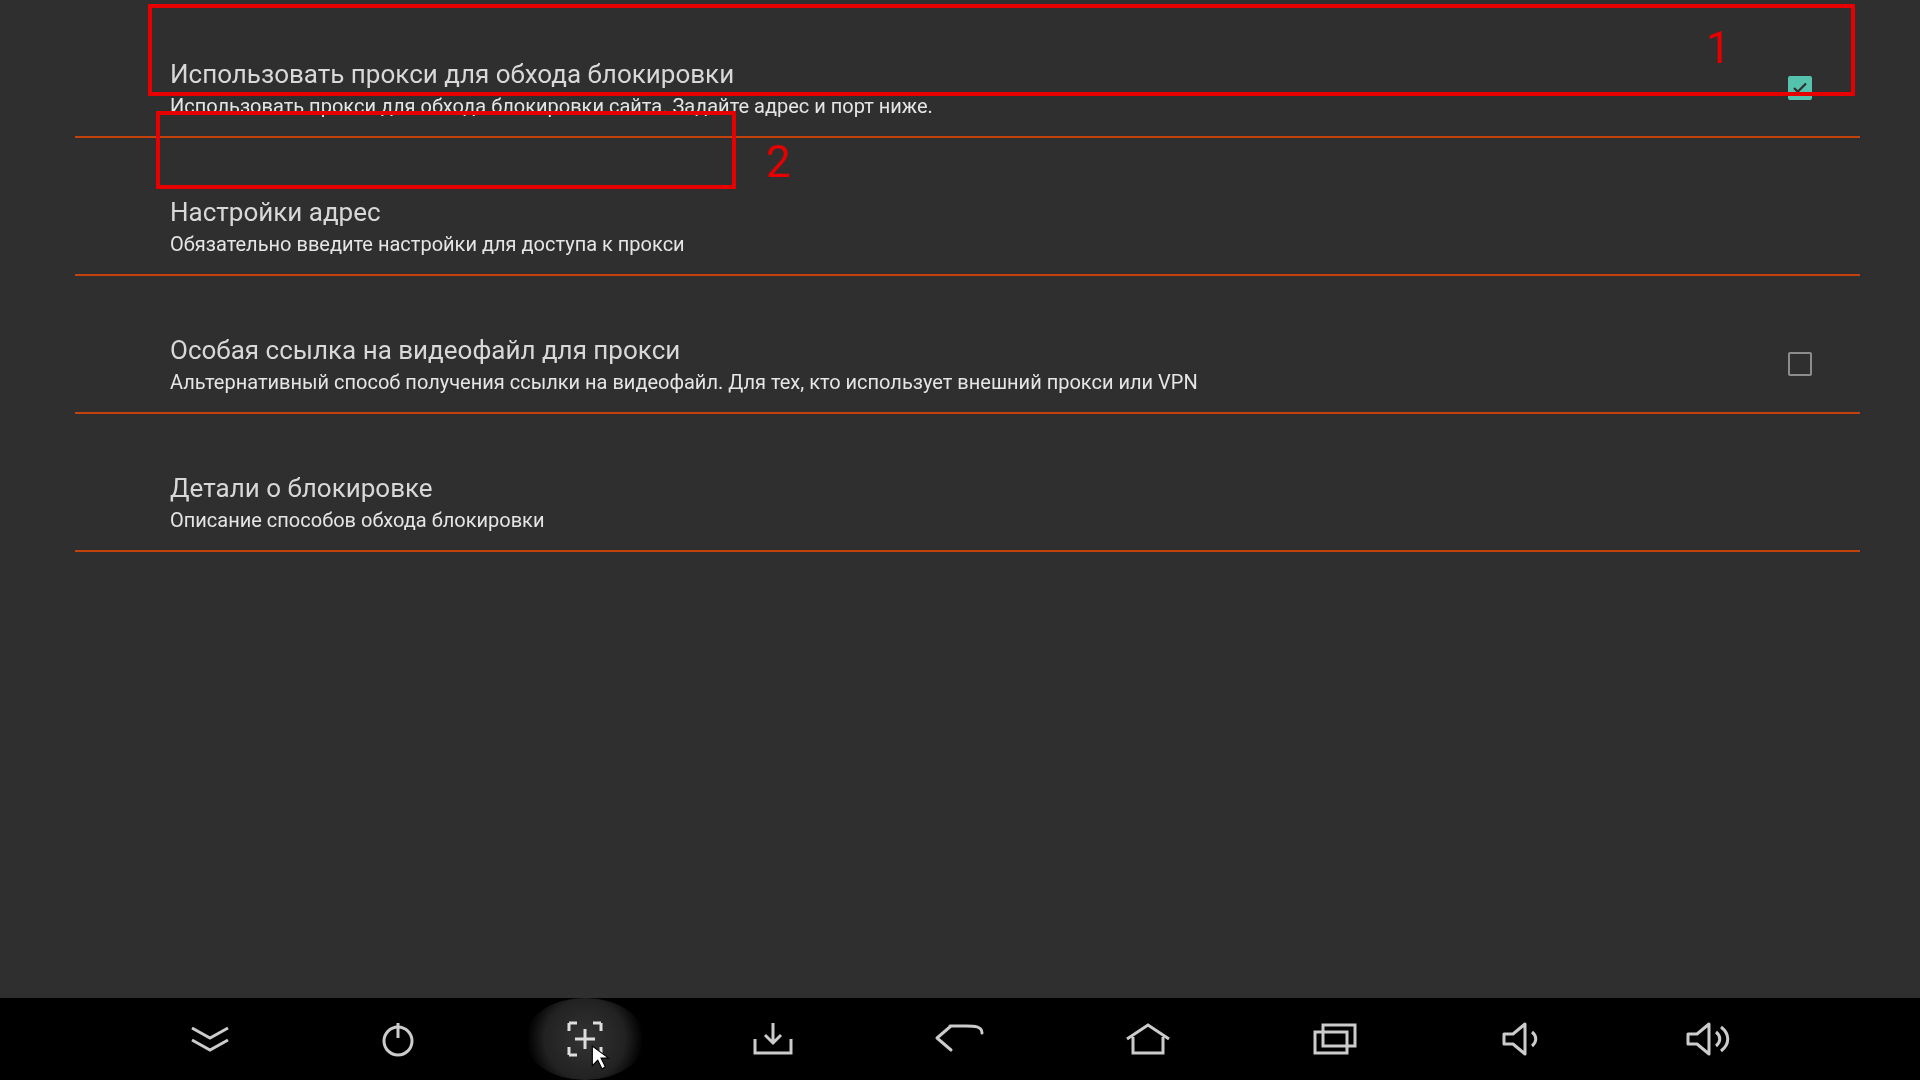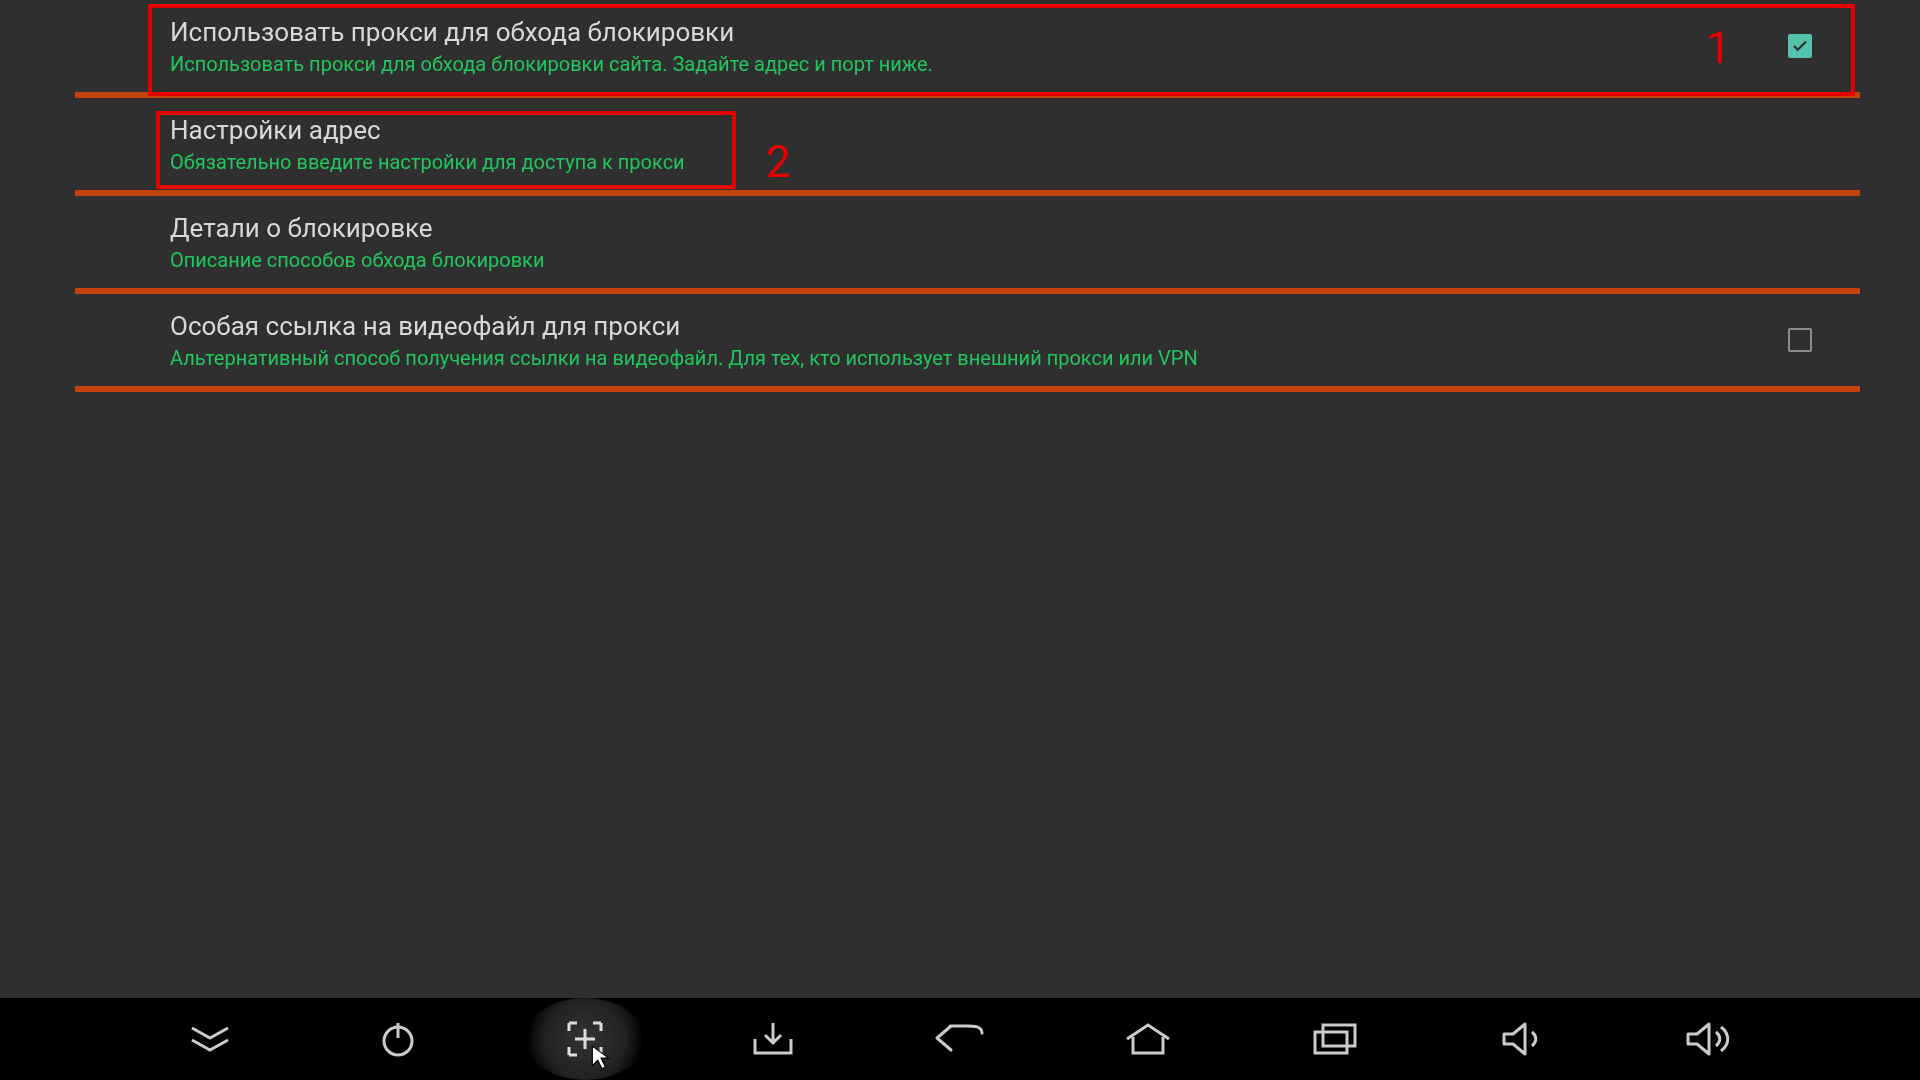--- a/index.html
+++ b/index.html
@@ -12,43 +12,44 @@
       color: #dcdcdc;
     }
     .settings-list {
       position: absolute;
       left: 75px;
       right: 60px;
       top: 0;
     }
     .setting-row {
       position: relative;
-      border-bottom: 6px solid #c2410c;
+      border-bottom: 2px solid #c2410c;
       min-height: 98px;
       display: flex;
       align-items: center;
+      margin-top: 40px;
     }
     .setting-texts {
       position: absolute;
       left: 95px;
       right: 140px;
       top: 50%;
       transform: translateY(-50%);
     }
     .setting-title {
       font-size: 26px;
       font-weight: 400;
       color: #d8d8d8;
       line-height: 1.25;
       margin-bottom: 2px;
     }
     .setting-subtitle {
       font-size: 20px;
       font-weight: 400;
-      color: #22c55e;
+      color: #e5e5e5;
       line-height: 1.3;
     }
     .checkbox {
       position: absolute;
       right: 48px;
       top: 50%;
       transform: translateY(-50%);
       width: 24px;
       height: 24px;
       border: 2px solid #8c8c8c;
@@ -131,32 +132,32 @@
 
   <div class="setting-row">
     <div class="setting-texts">
       <div class="setting-title">Настройки адрес</div>
       <div class="setting-subtitle">Обязательно введите настройки для доступа к прокси</div>
     </div>
   </div>
 
   <div class="setting-row">
     <div class="setting-texts">
+      <div class="setting-title">Особая ссылка на видеофайл для прокси</div>
+      <div class="setting-subtitle">Альтернативный способ получения ссылки на видеофайл. Для тех, кто использует внешний прокси или VPN</div>
+    </div>
+    <div class="checkbox">
+      
+    </div>
+  </div>
+
+  <div class="setting-row">
+    <div class="setting-texts">
       <div class="setting-title">Детали о блокировке</div>
       <div class="setting-subtitle">Описание способов обхода блокировки</div>
-    </div>
-  </div>
-
-  <div class="setting-row">
-    <div class="setting-texts">
-      <div class="setting-title">Особая ссылка на видеофайл для прокси</div>
-      <div class="setting-subtitle">Альтернативный способ получения ссылки на видеофайл. Для тех, кто использует внешний прокси или VPN</div>
-    </div>
-    <div class="checkbox">
-      
     </div>
   </div>
 
 </div>
 
 <div class="annotation-box" style="left:148px; top:4px; width:1707px; height:92px;"></div>
 <div class="annotation-number" style="left:1706px; top:22px;">1</div>
 
 <div class="annotation-box" style="left:156px; top:111px; width:580px; height:78px;"></div>
 <div class="annotation-number" style="left:766px; top:136px;">2</div>

